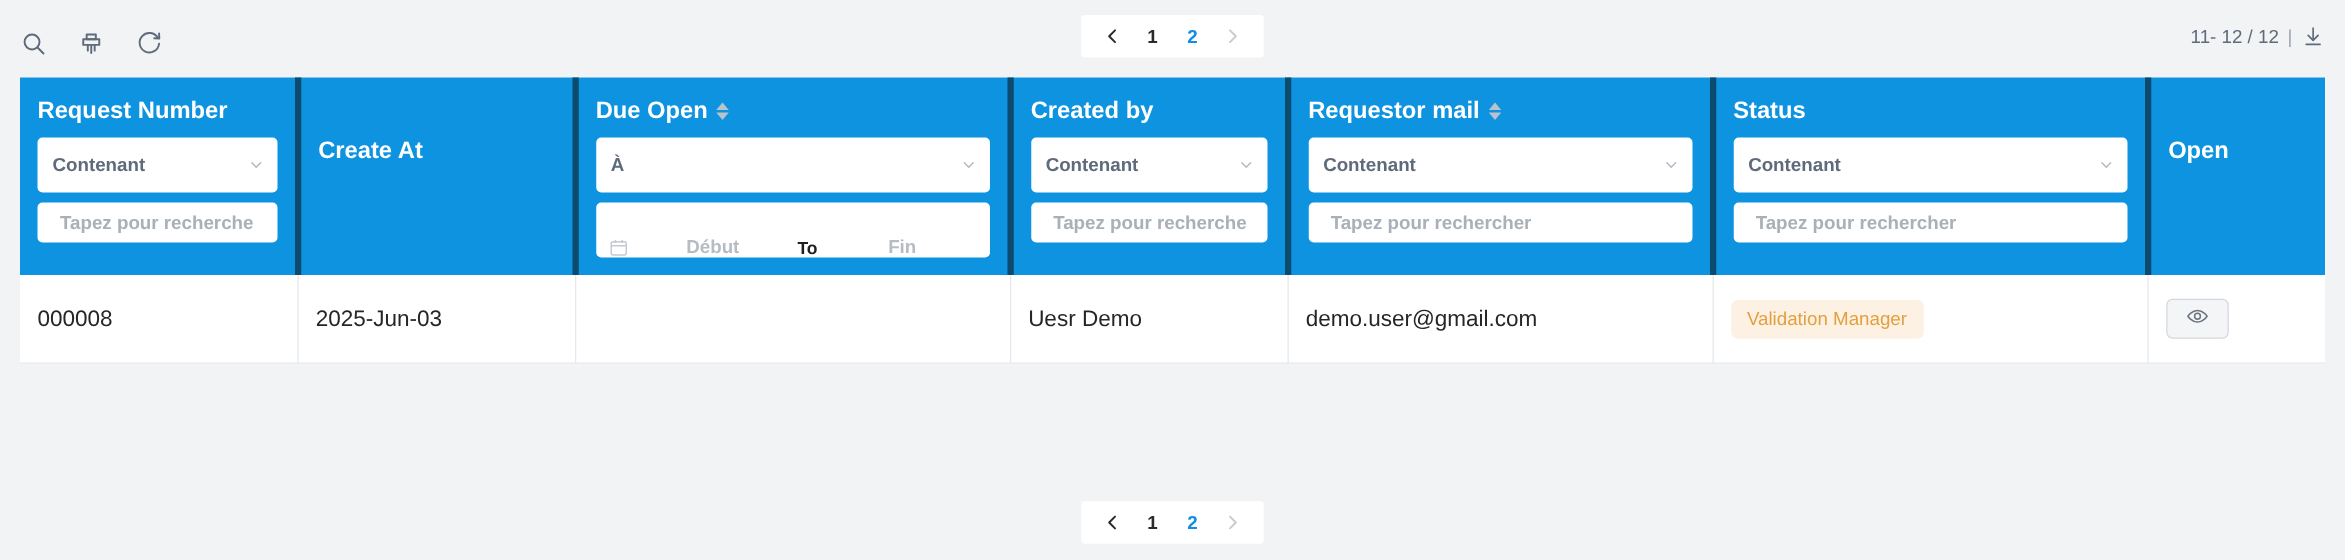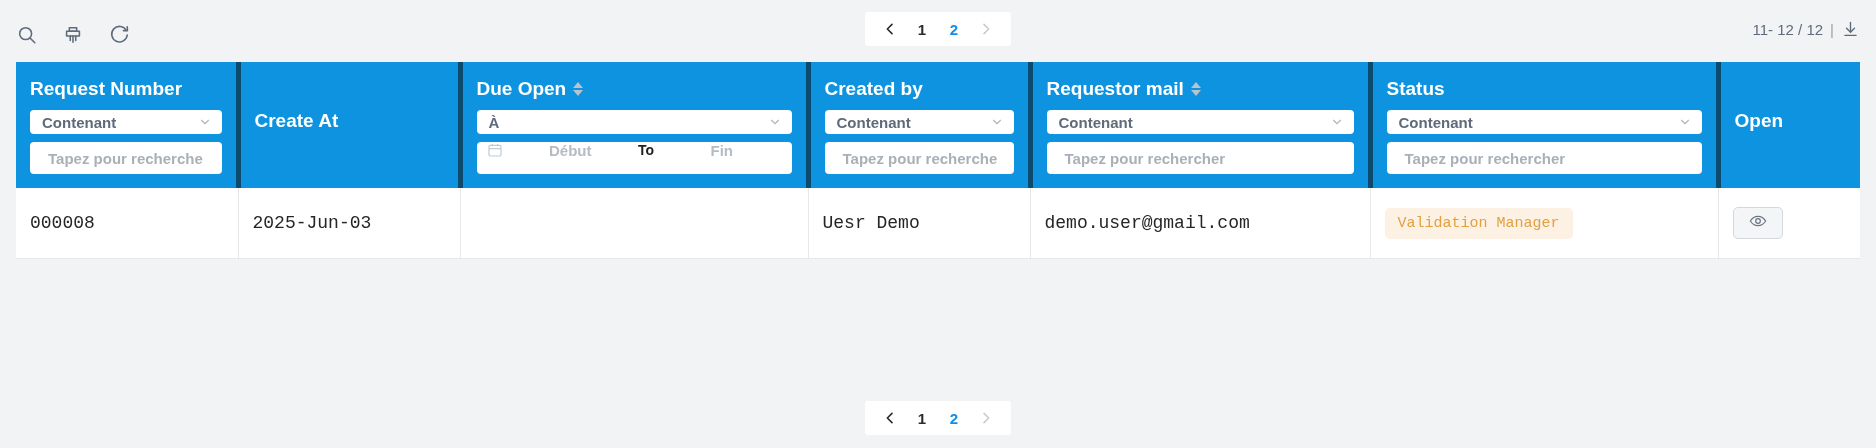--- a/index.html
+++ b/index.html
@@ -135,21 +135,21 @@
     display: block;
     width: 0; height: 0;
     border-left: 5px solid transparent;
     border-right: 5px solid transparent;
   }
   .sort-arrows i.up { border-bottom: 6px solid #b9c3cb; }
   .sort-arrows i.dn { border-top: 6px solid #b9c3cb; }
 
   .f-select {
     margin-top: 10px;
-    height: 24px;
+    height: 44px;
     background: #ffffff;
     border-radius: 4px;
     display: flex;
     align-items: center;
     justify-content: space-between;
     padding: 0 10px 0 12px;
     font-size: 15px;
     color: #5f6b7a;
     cursor: pointer;
     box-sizing: border-box;
@@ -165,25 +165,25 @@
     padding: 0 18px;
     font-size: 15px;
     color: #a9b0b8;
     box-sizing: border-box;
     cursor: text;
     overflow: hidden;
     white-space: nowrap;
   }
   .f-daterange {
     margin-top: 8px;
-    height: 32px;
+    height: 44px;
     background: #ffffff;
     border-radius: 4px;
     display: flex;
-    align-items: flex-start;
+    align-items: flex-end;
     padding: 0 10px;
     font-size: 15px;
     box-sizing: border-box;
     cursor: pointer;
     gap: 8px;
   }
   .cal-icon { color: #c3cad1; display: flex; align-items: center; }
   .dr-start, .dr-end {
     color: #b6bcc3;
     flex: 1 1 0;
@@ -197,21 +197,20 @@
     background: #ffffff;
     border-bottom: 1px solid #e6e8eb;
     border-right: 1px solid #e6e8eb;
     padding: 0 14px;
     height: 70px;
     font-size: 18px;
     color: #262626;
     vertical-align: middle;
     white-space: nowrap;
     overflow: hidden;
-    font-family: Liberation Mono, monospace;
   }
   tbody td:last-child { border-right: none; }
   tbody tr:first-child td { border-top: none; }
 
   .badge {
     display: inline-block;
     background: #fdf1e3;
     color: #e3a040;
     border-radius: 5px;
     padding: 7px 13px;

